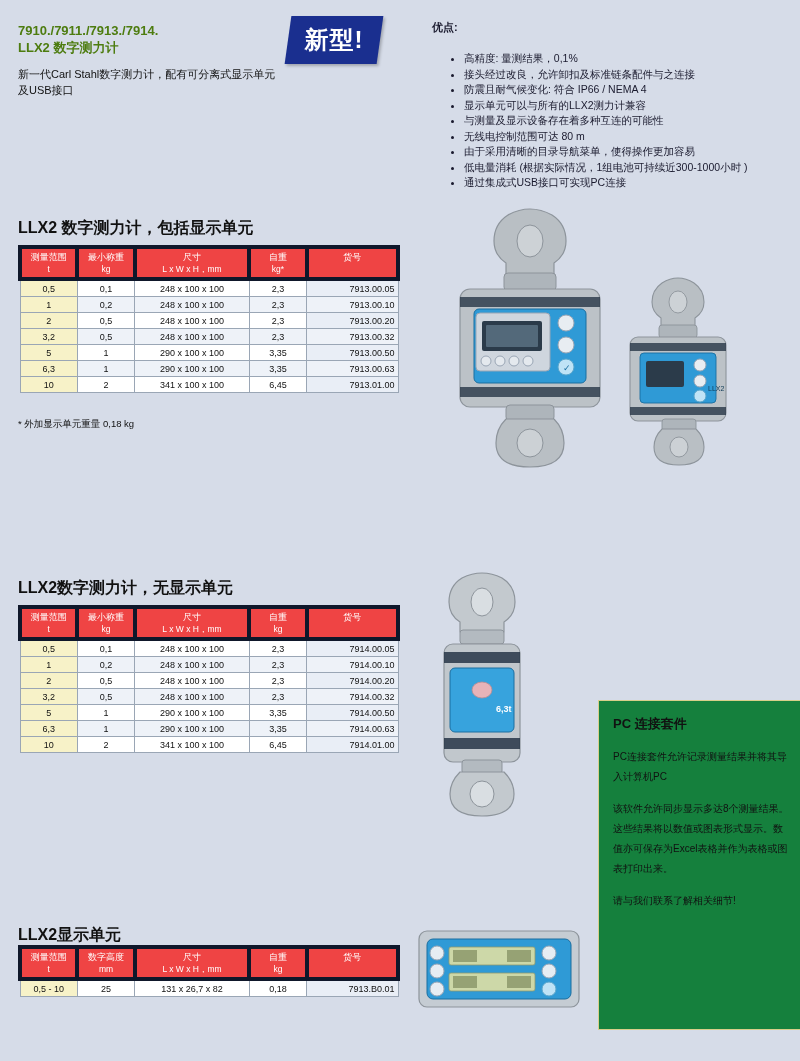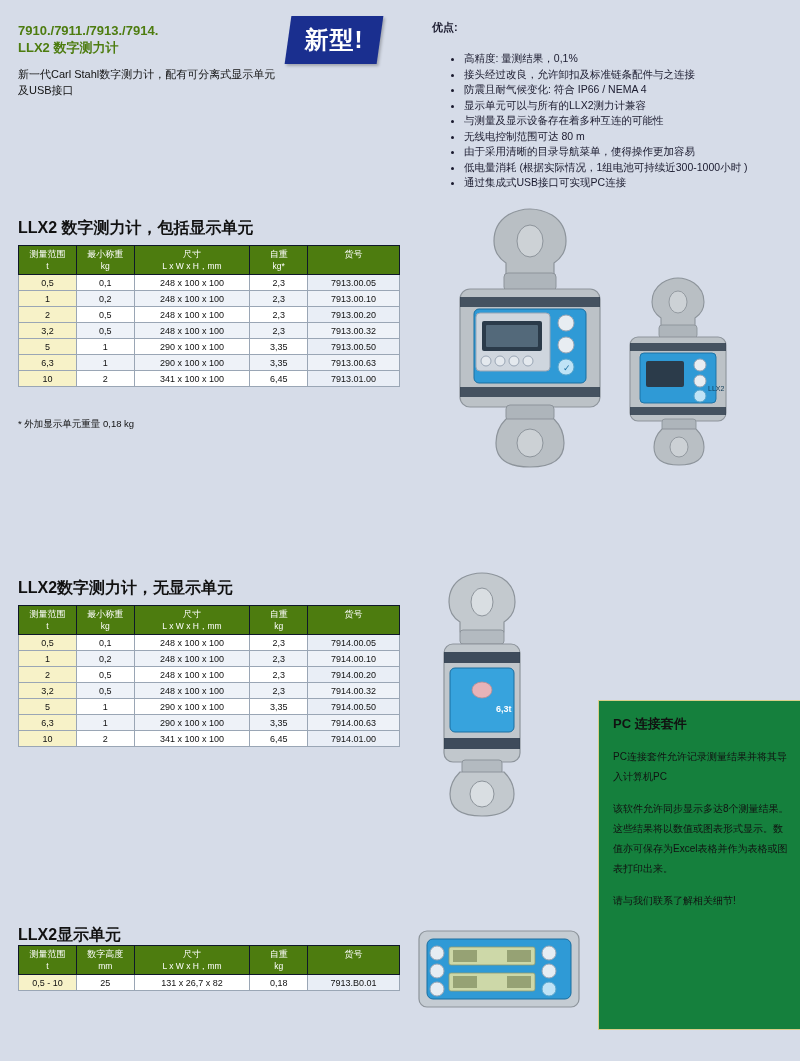--- a/index.html
+++ b/index.html
@@ -55,39 +55,39 @@
   }
 
   
   table.spec {
     position:absolute;
     border-collapse:collapse;
     font-size:9px;
     color:#111;
   }
   table.spec th {
-    background:#4d7c0f;
+    background:#ef4444;
     color:#ffffff;
     font-weight:normal;
-    border:1px solid #0f172a;
+    border:4px solid #0f172a;
     padding:2px 3px;
     line-height:12px;
     text-align:center;
     vertical-align:top;
   }
   table.spec th .unit { display:block; font-size:8.5px; }
   table.spec td {
     border:1px solid #9aa6b5;
     padding:1.5px 3px;
     text-align:center;
     background:#ffffff;
     line-height:12px;
   }
   table.spec td.first { background:#f7f2c8; }
-  table.spec td.art { background:#e9eef6; }
+  table.spec td.art { background:#e9eef6;text-align:right; }
   table.spec tr.alt td { background:#eef2f8; }
   table.spec tr.alt td.first { background:#f7f2c8; }
 
   .footnote {
     position:absolute; font-size:9.5px; color:#111;
   }
 
   
   .pcbox {
     position:absolute; left:598px; top:700px; width:208px; height:330px;

